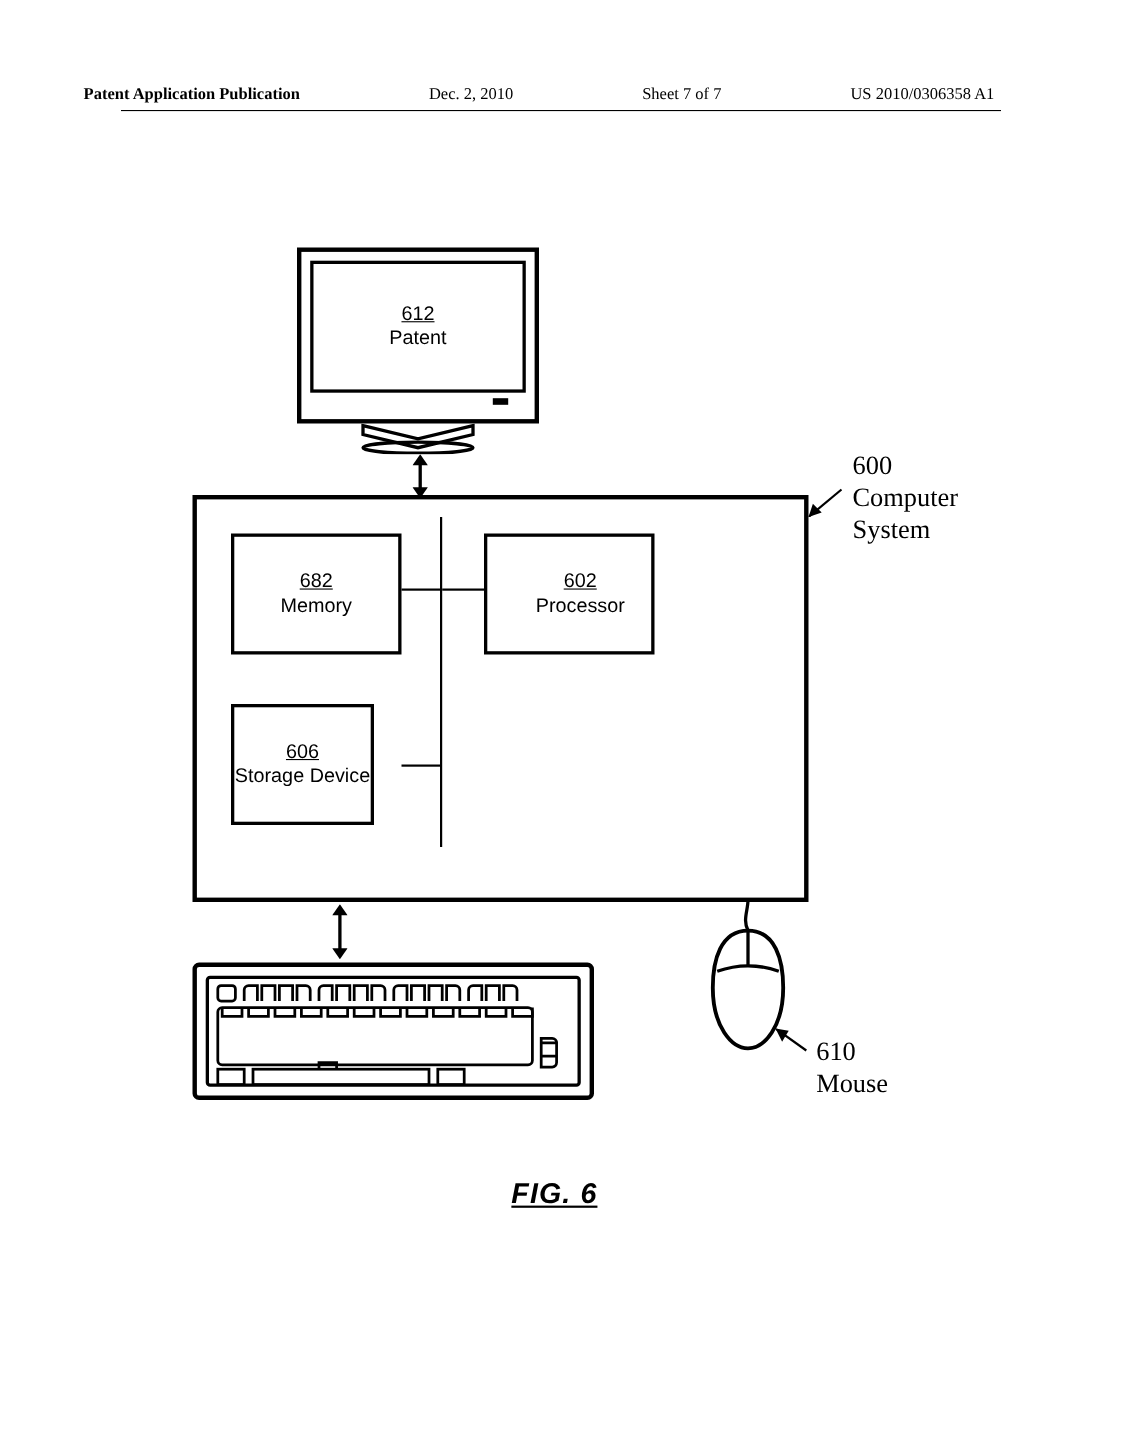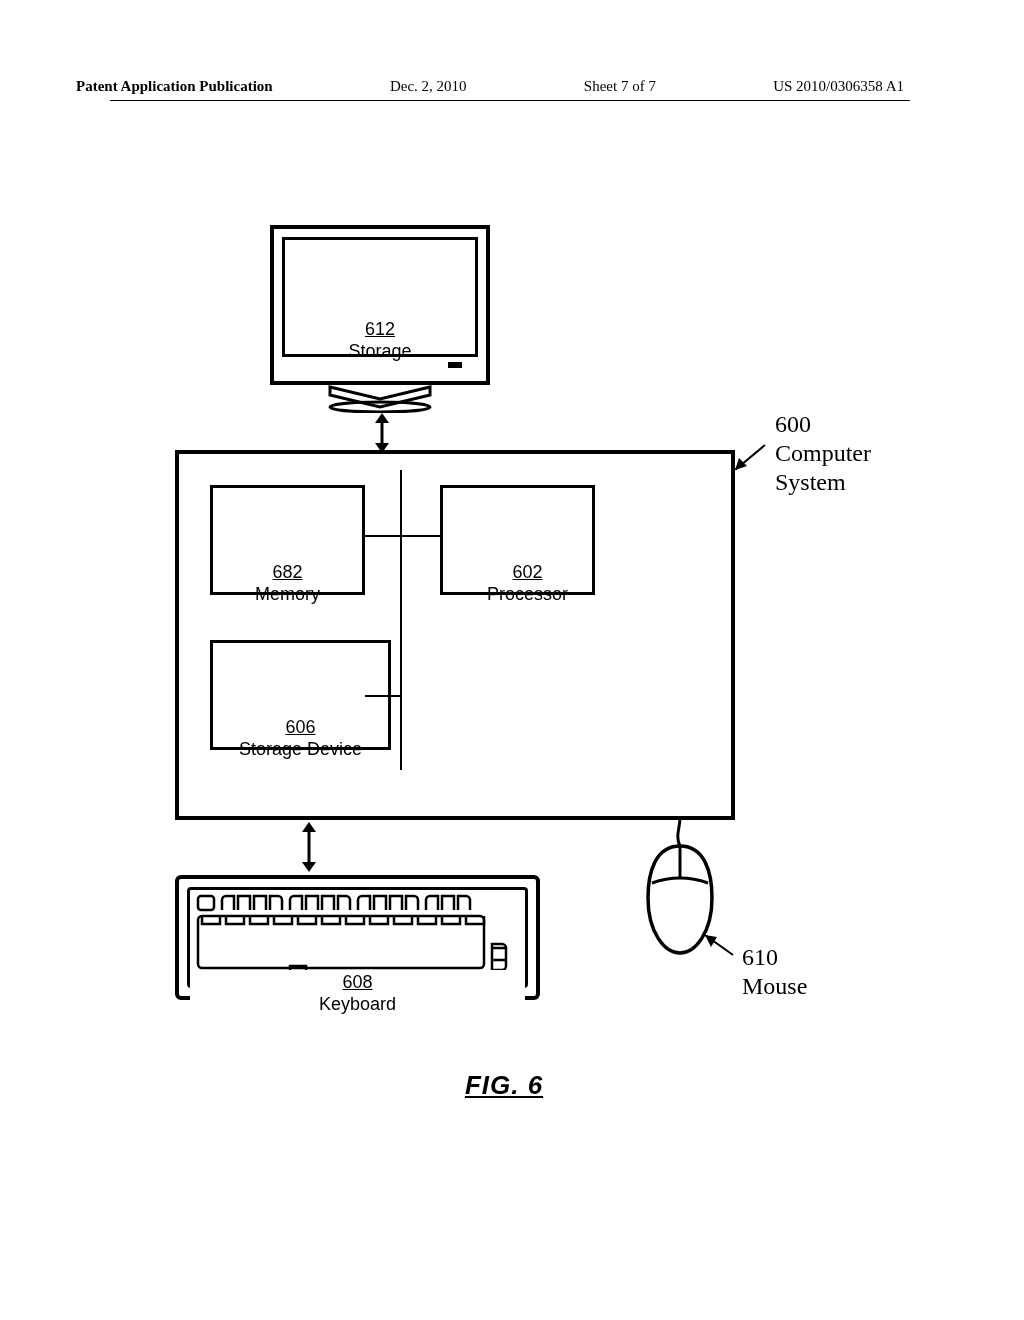--- a/index.html
+++ b/index.html
@@ -33,21 +33,21 @@
   .figure-area {
     position: absolute;
     top: 225px;
     left: 150px;
     width: 720px;
     height: 810px;
   }
   
   .box { position: absolute; border: 3px solid #000; background: #fff; font-family: Arial, Helvetica, sans-serif; text-align:center; }
   .ref-num { text-decoration: underline; }
-  .label-pair { display:flex; flex-direction:column; align-items:center; justify-content:center; line-height:1.2; font-size:18px;margin-top:44px; }
+  .label-pair { display:flex; flex-direction:column; align-items:center; justify-content:center; line-height:1.2; font-size:18px; }
 
   
   .monitor-outer { left:120px; top:0; width:220px; height:160px; border-width:4px; }
   .monitor-inner { left:132px; top:12px; width:196px; height:120px; border-width:3px; }
   .monitor-inner .label-pair { width:100%; height:100%; }
   .monitor-button { position:absolute; left:298px; top:137px; width:14px; height:6px; background:#000; }
   .monitor-stand {
     position:absolute; left:175px; top:160px; width:110px; height:28px;
   }
   .monitor-stand svg { width:100%; height:100%; }
@@ -56,21 +56,21 @@
   .arrow { position:absolute; }
   .arrow svg { display:block; }
 
   
   .system-box { left:25px; top:225px; width:560px; height:370px; border-width:4px; }
 
   .memory-box { left:60px; top:260px; width:155px; height:110px; }
   .memory-box .label-pair{height:100%;}
   .processor-box { left:290px; top:260px; width:155px; height:110px;padding-left:20px; }
   .processor-box .label-pair{height:100%;}
-  .storage-box { left:60px; top:415px; width:181px; height:110px; }
+  .storage-box { left:60px; top:415px; width:130px; height:110px; }
   .storage-box .label-pair{height:100%;}
 
   
   .busline { position:absolute; background:#000; }
   .bus-vert { left:250px; top:245px; width:2px; height:300px; }
   .bus-to-mem { left:215px; top:310px; width:35px; height:2px; }
   .bus-to-proc { left:252px; top:310px; width:38px; height:2px; }
   .bus-to-stor { left:215px; top:470px; width:35px; height:2px; }
 
   
@@ -109,21 +109,21 @@
   <span>US 2010/0306358 A1</span>
 </div>
 <div class="header-rule"></div>
 
 <div class="figure-area">
 
   <div class="box monitor-outer"></div>
   <div class="box monitor-inner">
     <div class="label-pair">
       <span class="ref-num">612</span>
-      <span>Storage</span>
+      <span>Patent</span>
     </div>
   </div>
   <div class="monitor-button"></div>
   <div class="monitor-stand">
     <svg viewBox="0 0 110 28">
       <path d="M5 2 L55 14 L105 2 L105 10 L55 22 L5 10 Z" fill="none" stroke="#000" stroke-width="3"></path>
       <ellipse cx="55" cy="22" rx="50" ry="5" fill="none" stroke="#000" stroke-width="3"></ellipse>
     </svg>
   </div>
 
@@ -195,24 +195,20 @@
 
       <path d="M12 26 v8 h18 v-8 m6 0 v8 h18 v-8 m6 0 v8 h18 v-8 m6 0 v8 h18 v-8 m6 0 v8 h18 v-8 m6 0 v8 h18 v-8 m6 0 v8 h18 v-8 m6 0 v8 h18 v-8 m6 0 v8 h18 v-8 m6 0 v8 h18 v-8 m6 0 v8 h18 v-8 m6 0 v8 h18 v-8" fill="none" stroke="#000" stroke-width="2.5"></path>
 
       <path d="M302 70 v10 h10 a4 4 0 0 0 4 -4 v-6 h-14 v-12 h14 v12 m0 -12 a4 4 0 0 0 -4 -4 h-10 v4" fill="none" stroke="#000" stroke-width="2.5"></path>
 
       <rect x="8" y="82" width="24" height="14" fill="none" stroke="#000" stroke-width="2.5"></rect>
       <rect x="40" y="82" width="160" height="14" fill="none" stroke="#000" stroke-width="2.5"></rect>
       <path d="M100 82 v-6 h16 v6" fill="none" stroke="#000" stroke-width="2.5"></path>
       <rect x="208" y="82" width="24" height="14" fill="none" stroke="#000" stroke-width="2.5"></rect>
     </svg>
-    <div class="label-pair" style="position:absolute; left:0; top:36px; width:100%; background:#fff; padding:2px 0;">
-      <span class="ref-num">608</span>
-      <span>Keyboard</span>
-    </div>
   </div>
 
   <div class="mouse-wrap">
     <svg viewBox="0 0 80 140">
 
       <path d="M40 0 C 40 10, 35 18, 40 28" fill="none" stroke="#000" stroke-width="3"></path>
 
       <path d="M40 28 C 15 28, 8 55, 8 80 C 8 115, 25 135, 40 135 C 55 135, 72 115, 72 80 C 72 55, 65 28, 40 28 Z" fill="#fff" stroke="#000" stroke-width="3.5"></path>
 
       <path d="M12 65 Q 40 55 68 65" fill="none" stroke="#000" stroke-width="3"></path>

